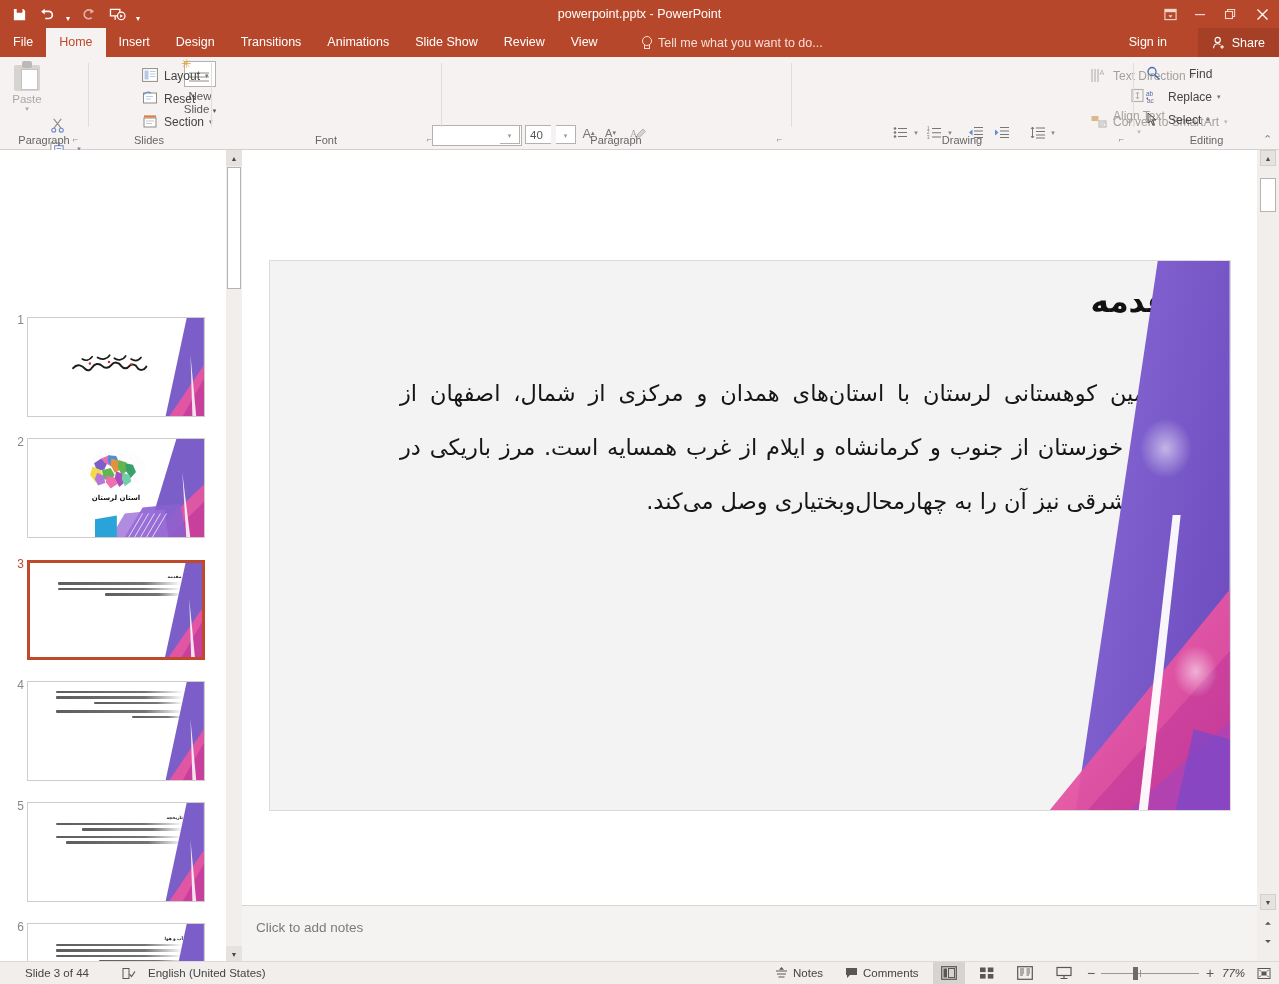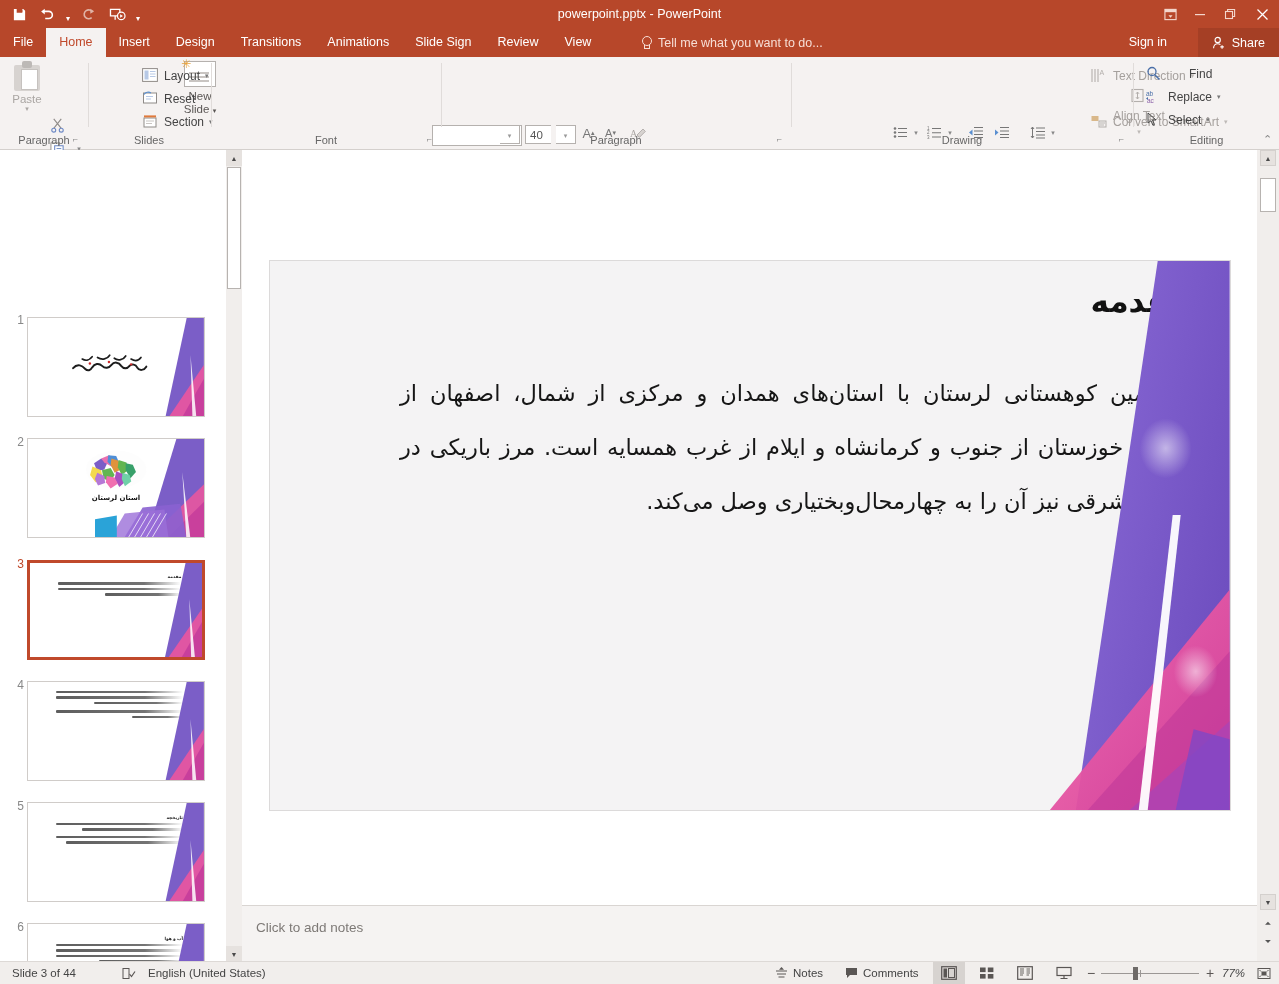--- a/index.html
+++ b/index.html
@@ -95,21 +95,21 @@
   .notes-ph{position:absolute;left:14px;top:14px;font-size:13.5px;color:#7d7976;cursor:text;}
 
   .vscroll{position:absolute;right:0;top:150px;width:22px;bottom:22px;background:#f1eeec;}
   .vs-btn{position:absolute;left:3px;width:16px;height:16px;display:flex;align-items:center;justify-content:center;font-size:7px;color:#4a4a4a;background:#e6e2df;border:1px solid #d4d0cd;box-sizing:border-box;cursor:pointer;}
   .vs-thumb{position:absolute;left:3px;top:28px;width:16px;height:34px;background:#fff;border:1px solid #b7b3b0;box-sizing:border-box;cursor:pointer;}
   .vs-prevnext{position:absolute;left:5px;width:12px;height:12px;display:flex;align-items:center;justify-content:center;font-size:8px;color:#555;cursor:pointer;}
 
   
   .status{position:absolute;left:0;bottom:0;width:1279px;height:22px;background:#f1eeec;border-top:1px solid #ddd9d6;}
   .st-item{position:absolute;height:22px;line-height:22px;font-size:11.5px;color:#444;cursor:pointer;white-space:nowrap;}
-  .st-flat{cursor:default;}
+  .st-flat{cursor:default;margin-left:13px;}
   .viewbtn{position:absolute;width:32px;height:22px;display:flex;align-items:center;justify-content:center;cursor:pointer;}
   .viewbtn.active{background:#d7d3d0;}
   .zoomline{position:absolute;height:1px;background:#9b9795;}
   .zoomgrip{position:absolute;width:5px;height:13px;background:#6e6a68;}
   .ztick{position:absolute;width:1px;height:7px;background:#9b9795;}
 </style>
 </head>
 <body>
 
 <div class="app">
@@ -174,21 +174,21 @@
   </div>
 
   <div class="tabbar">
     <div class="tabs">
       <div class="tab">File</div>
       <div class="tab active">Home</div>
       <div class="tab">Insert</div>
       <div class="tab">Design</div>
       <div class="tab">Transitions</div>
       <div class="tab">Animations</div>
-      <div class="tab">Slide Sign</div>
+      <div class="tab">Slide Show</div>
       <div class="tab">Review</div>
       <div class="tab">View</div>
     </div>
     <div class="tellme">
       <span class="bulb"></span>
       <span>Tell me what you want to do...</span>
     </div>
     <div class="signin">Sign in</div>
     <div class="share">
       <svg width="14" height="14" viewBox="0 0 16 16">

